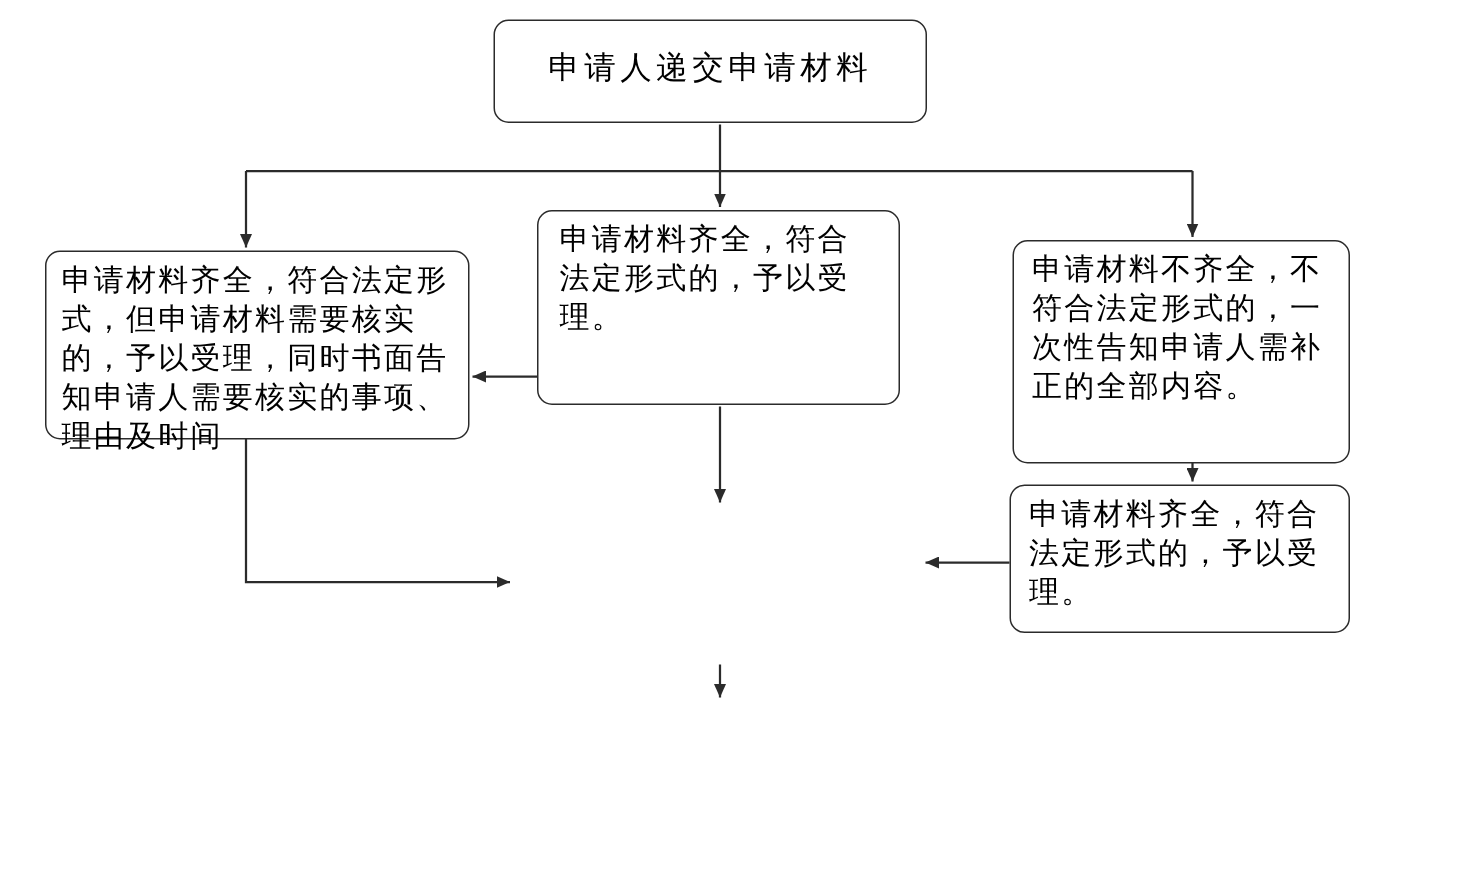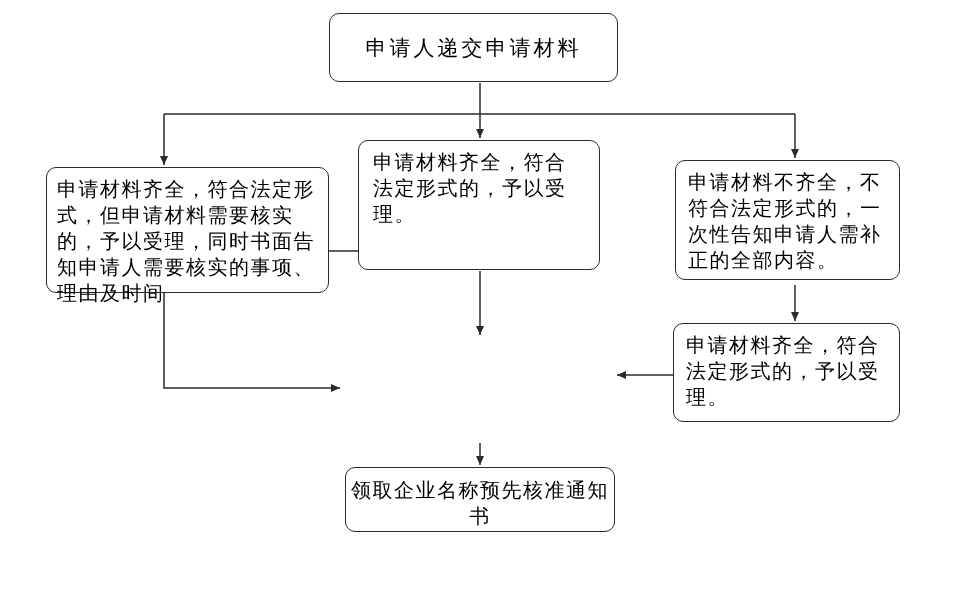--- a/index.html
+++ b/index.html
@@ -5,21 +5,21 @@
   html, body {
     margin: 0;
     padding: 0;
     background: #ffffff;
   }
   #canvas {
     position: relative;
     width: 974px;
     height: 589px;
     background: #ffffff;
-    font-family: Liberation Sans, sans-serif;
+    font-family: Liberation Mono, monospace;
     color: #000000;
     overflow: hidden;
   }
   #connectors {
     position: absolute;
     left: 0;
     top: 0;
     width: 974px;
     height: 589px;
     z-index: 1;
@@ -37,28 +37,27 @@
     text-align: left;
   }
   #node-start {
     left: 329px; top: 13px; width: 289px; height: 69px;
     display: flex; align-items: center; justify-content: center;
     font-size: 21px; letter-spacing: 3px; line-height: 1;
   }
   #node-left {
     left: 30px; top: 167px; width: 283px; height: 126px;
     padding: 8px 10px;
-    margin-left: 16px;
   }
   #node-middle {
     left: 358px; top: 140px; width: 242px; height: 130px;
     padding: 8px 14px;
   }
   #node-right {
-    left: 675px; top: 160px; width: 225px; height: 120px;
+    left: 675px; top: 160px; width: 225px; height: 149px;
     padding: 8px 12px;
   }
   #node-right-accept {
     left: 673px; top: 323px; width: 227px; height: 99px;
     padding: 8px 12px;
   }
   #node-decision {
     left: 342px; top: 337px; width: 273px; height: 105px;
     padding: 8px 12px;
   }
@@ -107,17 +106,14 @@
 
   <div class="node" id="node-right">
     <span>申请材料不齐全，不符合法定形式的，一次性告知申请人需补正的全部内容。</span>
   </div>
 
   <div class="node" id="node-right-accept">
     <span>申请材料齐全，符合法定形式的，予以受理。</span>
   </div>
 
 
-  <div class="node" id="node-end">
-    <span>领取企业名称预先核准通知书</span>
-  </div>
 
 </div>
 
 </body></html>

